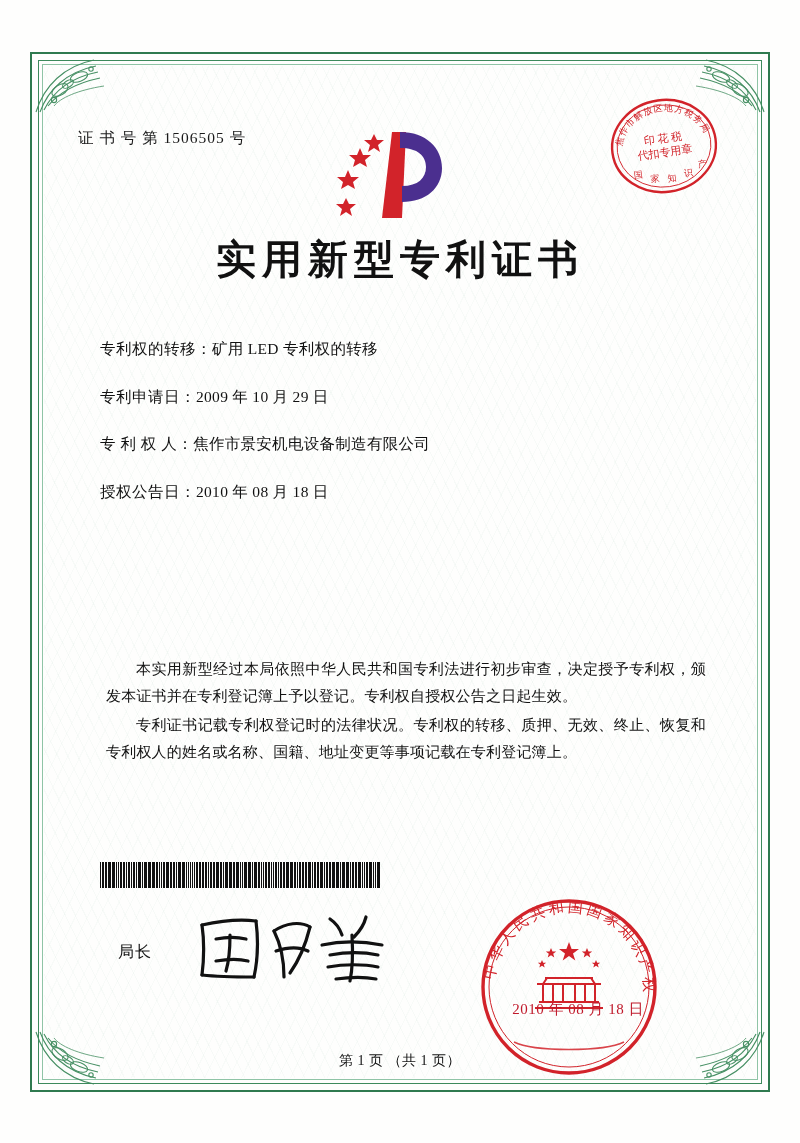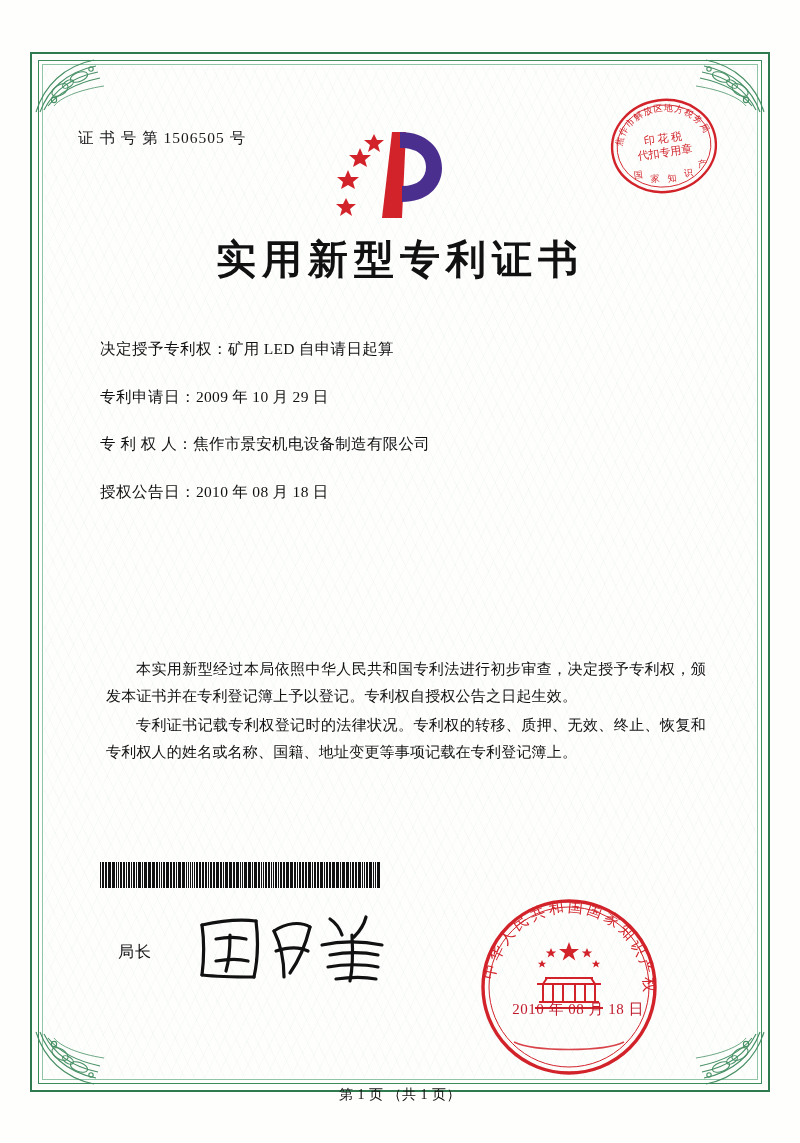--- a/index.html
+++ b/index.html
@@ -180,21 +180,20 @@
     font-family: "Liberation Serif", serif;
   }
 
   .footer {
     position: absolute;
     left: 0; right: 0; top: 1052px;
     text-align: center;
     font-size: 14px;
     color: #111;
     letter-spacing: 0.5px;
-    margin-top: 34px;
   }
 </style>
 </head>
 <body>
 
 <div class="page">
 
   <div class="border-outer"></div>
   <div class="border-inner"></div>
   <div class="border-hair"></div>
@@ -297,21 +296,21 @@
         <text x="72" y="89" font-family="Liberation Serif, serif" font-size="9" fill="#d2232a">识</text>
         <text x="87" y="82" font-family="Liberation Serif, serif" font-size="9" fill="#d2232a">产</text>
       </g>
     </svg>
   </div>
 
   <div class="title">实用新型专利证书</div>
 
   <div class="fields">
     <div class="frow">
-      <span class="flabel">决定授予专利权：</span><span class="fvalue">矿用 LED 自申请日起算</span>
+      <span class="flabel">专利权的转移：</span><span class="fvalue">矿用 LED 专利权的转移</span>
     </div>
     <div class="frow">
       <span class="flabel">专利申请日：</span><span class="fvalue">2009 年 10 月 29 日</span>
     </div>
     <div class="frow">
       <span class="flabel">专 利 权 人：</span><span class="fvalue">焦作市景安机电设备制造有限公司</span>
     </div>
     <div class="frow">
       <span class="flabel">授权公告日：</span><span class="fvalue">2010 年 08 月 18 日</span>
     </div>

